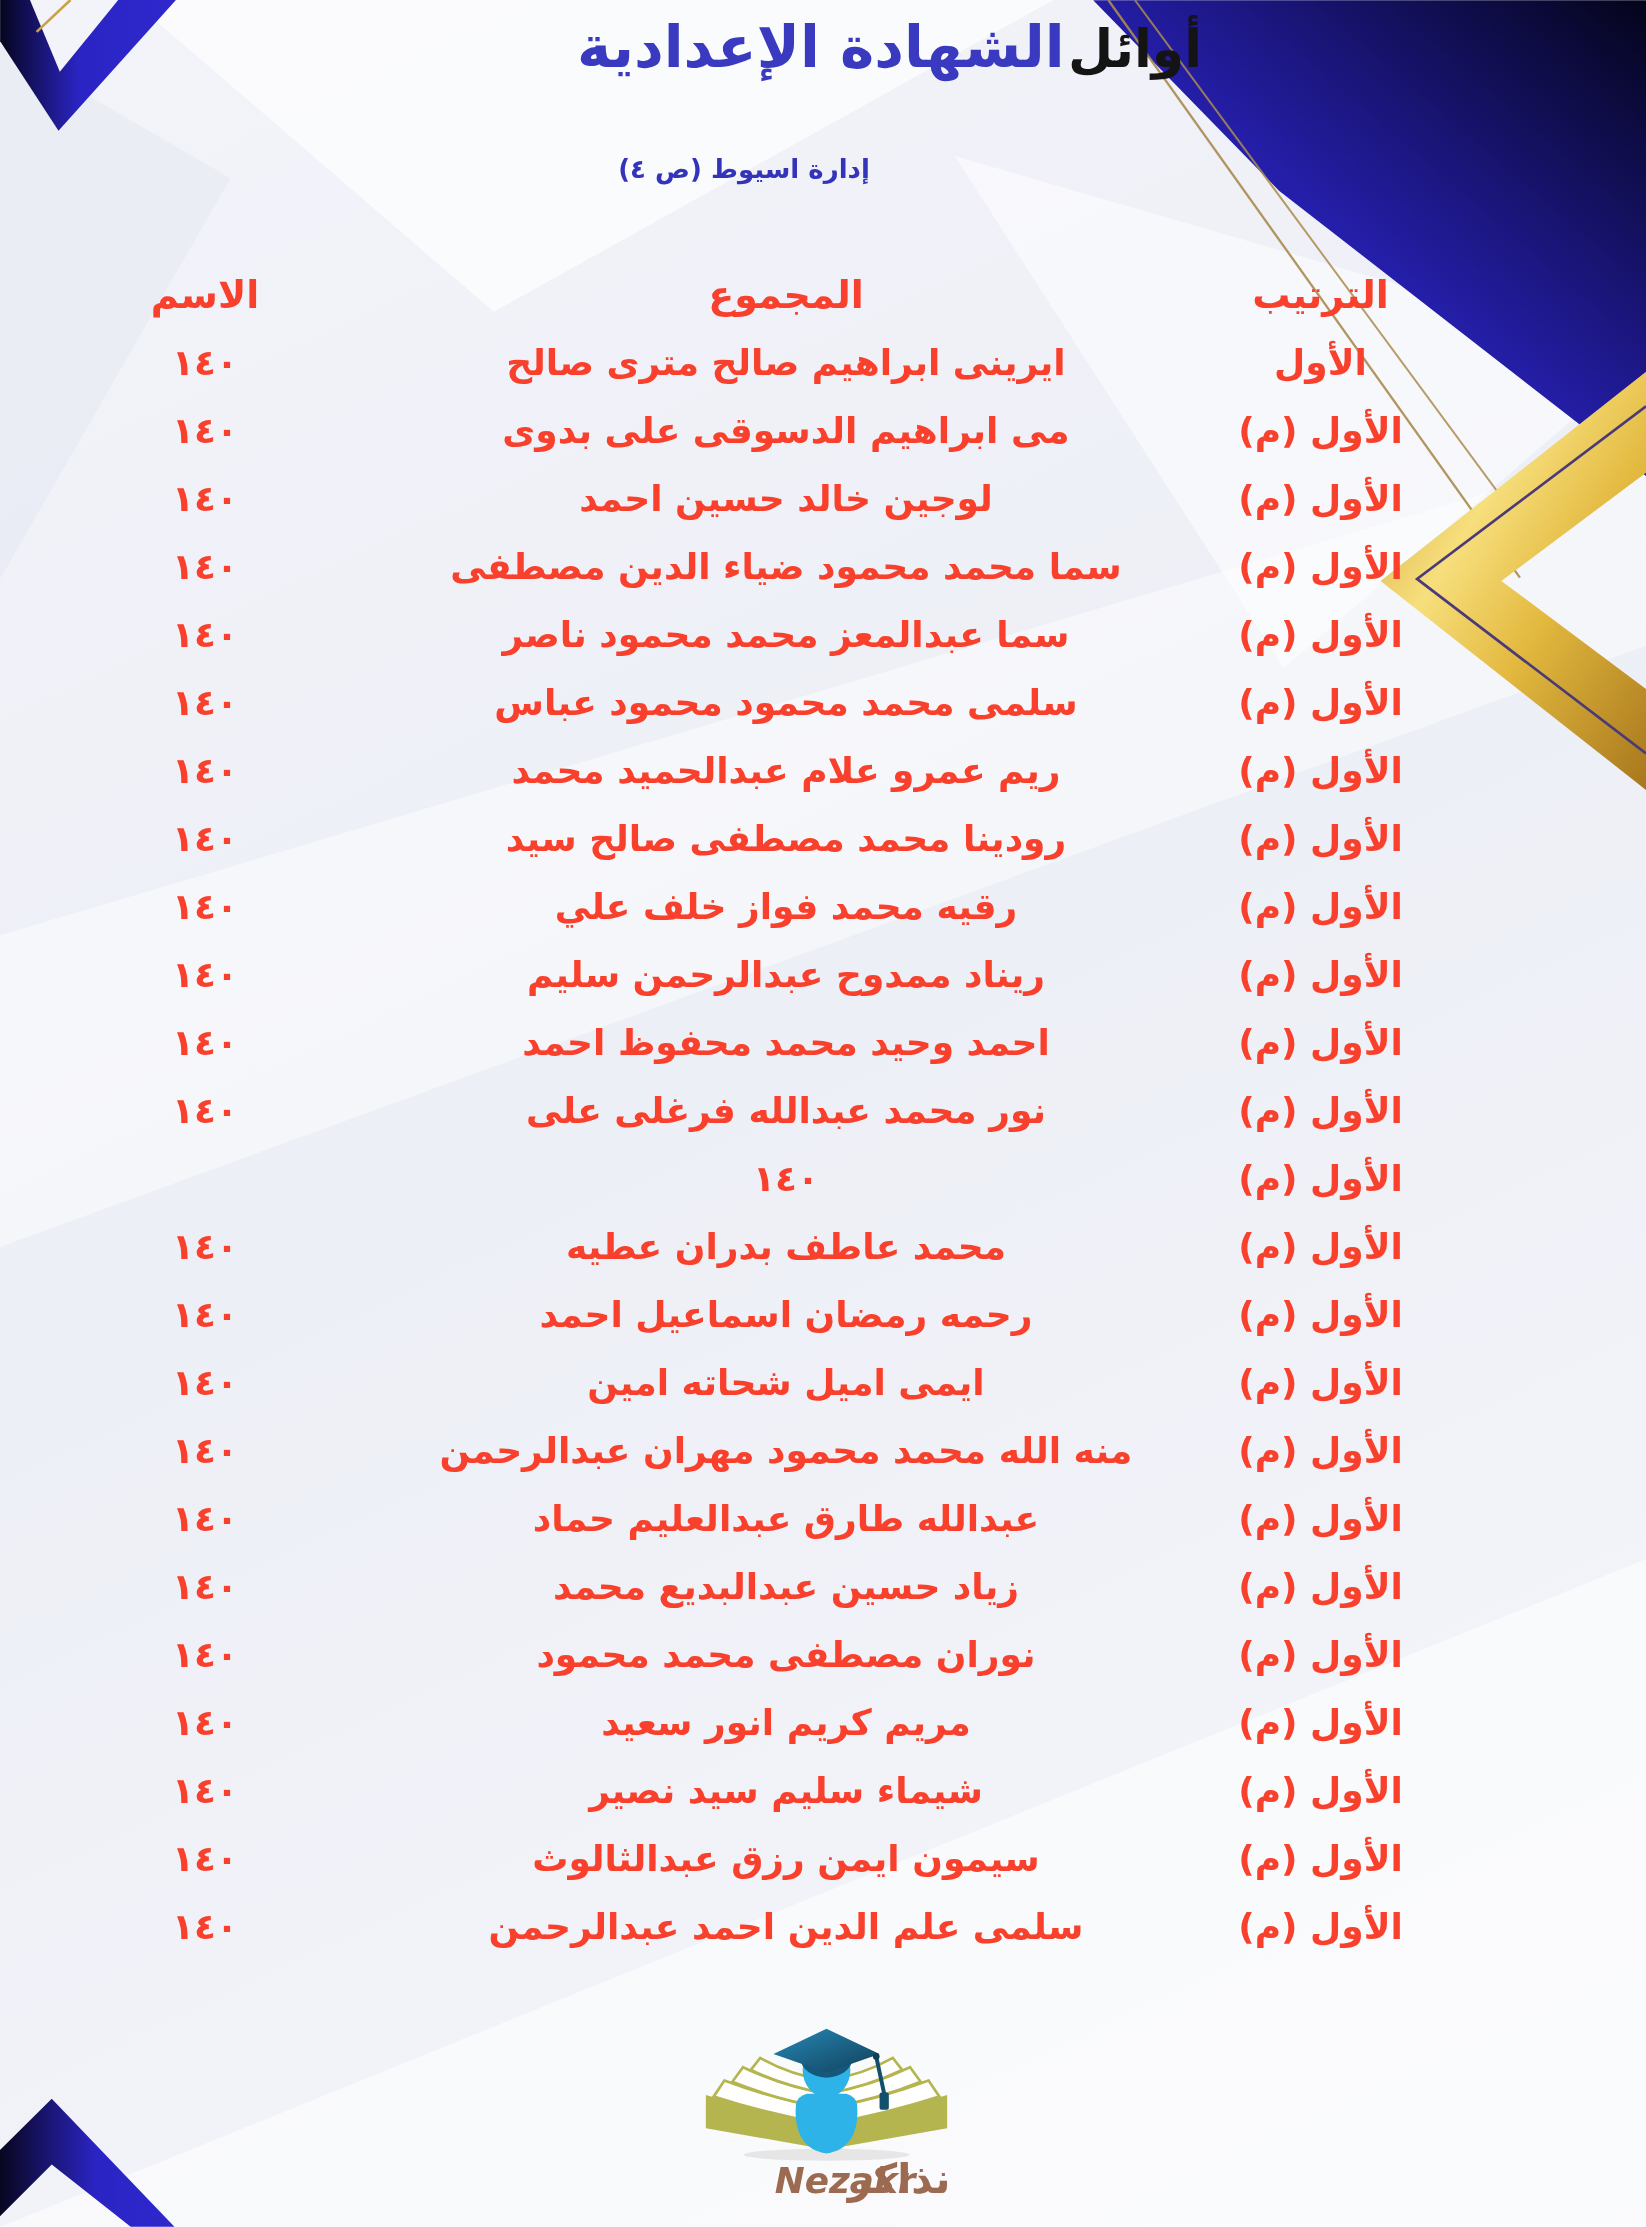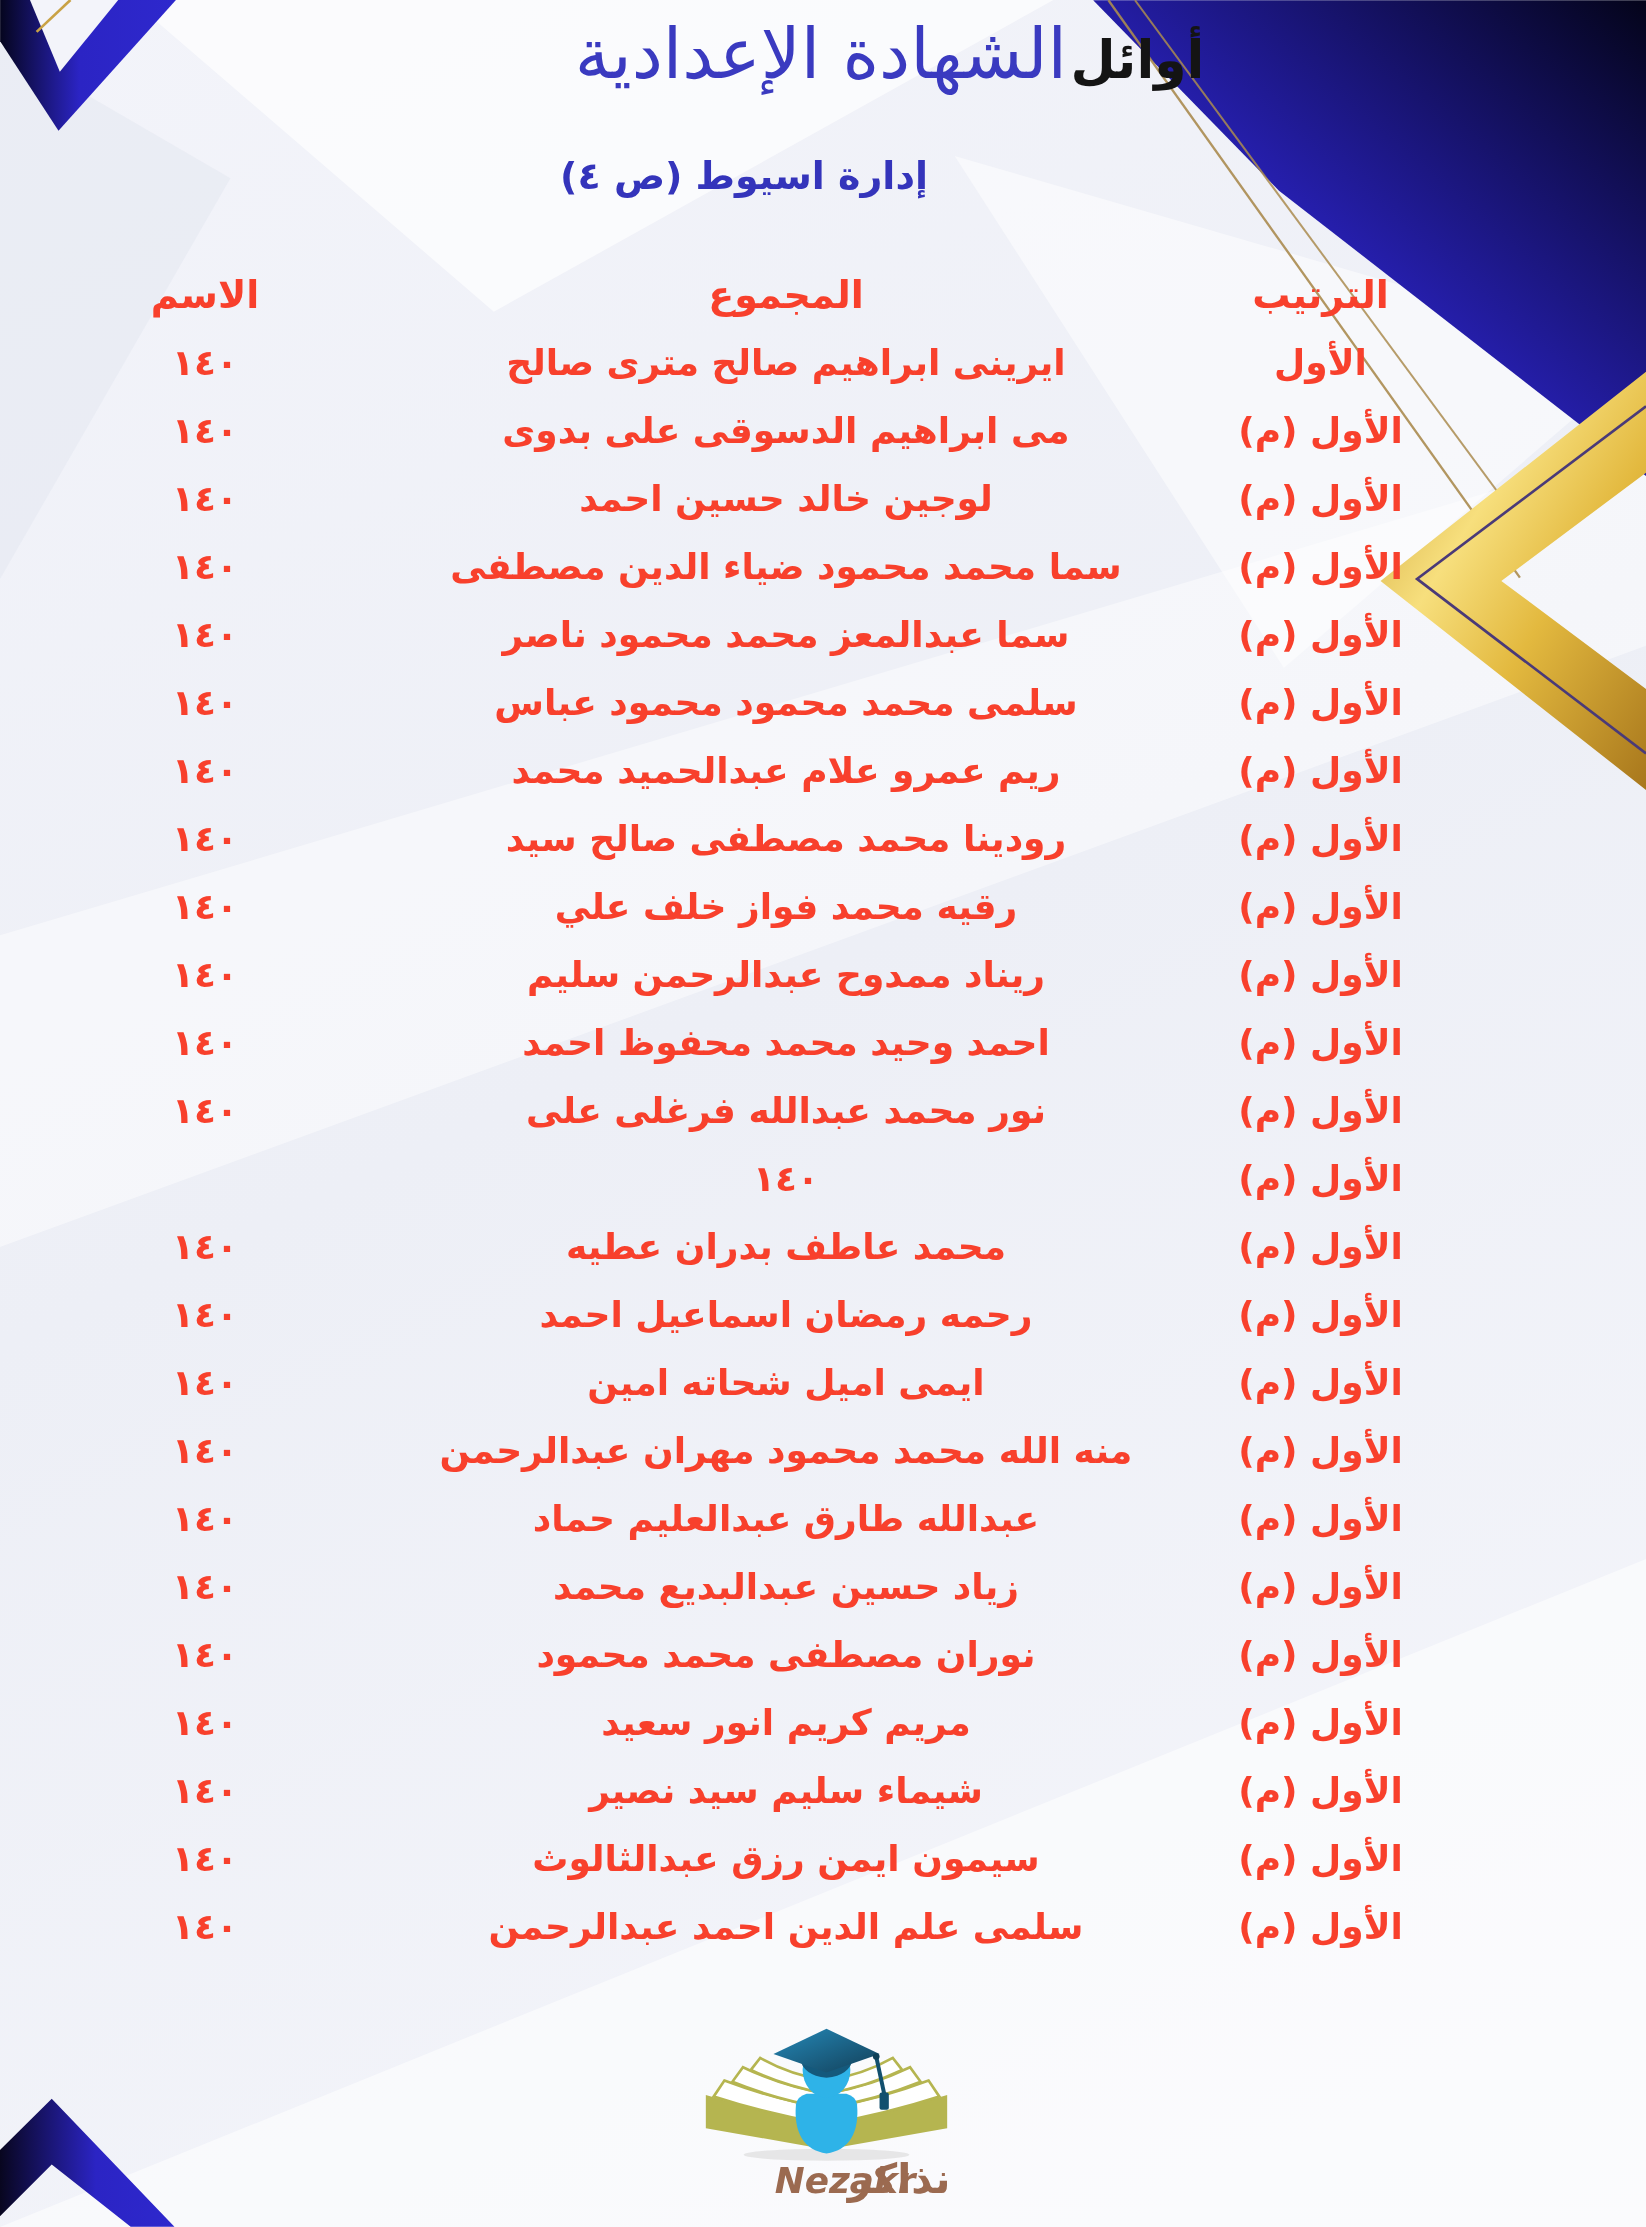--- a/index.html
+++ b/index.html
@@ -19,25 +19,25 @@
   .corner-tl{top:0;left:0;}
   .corner-tr{top:0;right:0;}
   .corner-bl{bottom:0;left:0;}
   
   .title{
     position:absolute;top:10.6px;left:0;width:1646px;z-index:2;
     text-align:center;padding-left:133px;box-sizing:border-box;direction:rtl;
     line-height:1.25;white-space:nowrap;
   }
   .title .t-primary{font-size:52px;font-weight:700;color:#141414;letter-spacing:0.7px;text-align:right;}
-  .title .t-secondary{font-size:70px;font-weight:400;color:#3a3ac0;}
+  .title .t-secondary{font-size:58px;font-weight:700;color:#3a3ac0;}
   .subtitle{
     position:absolute;top:154px;left:0;width:1396px;z-index:2;
     text-align:center;padding-left:92px;box-sizing:border-box;
-    font-size:38px;font-weight:700;color:#3434bb;direction:rtl;
+    font-size:26px;font-weight:700;color:#3434bb;direction:rtl;
   }
   
   .table{position:absolute;top:260px;left:0;width:1480px;z-index:2;direction:rtl;}
   .thead,.trow{
     display:grid;grid-template-columns:319px 750px 412px;direction:rtl;align-items:center;
   }
   .thead{height:69px;}
   .trow{height:68px;}
   .cell{
     text-align:center;color:#f8402c;font-weight:700;font-size:36px;

